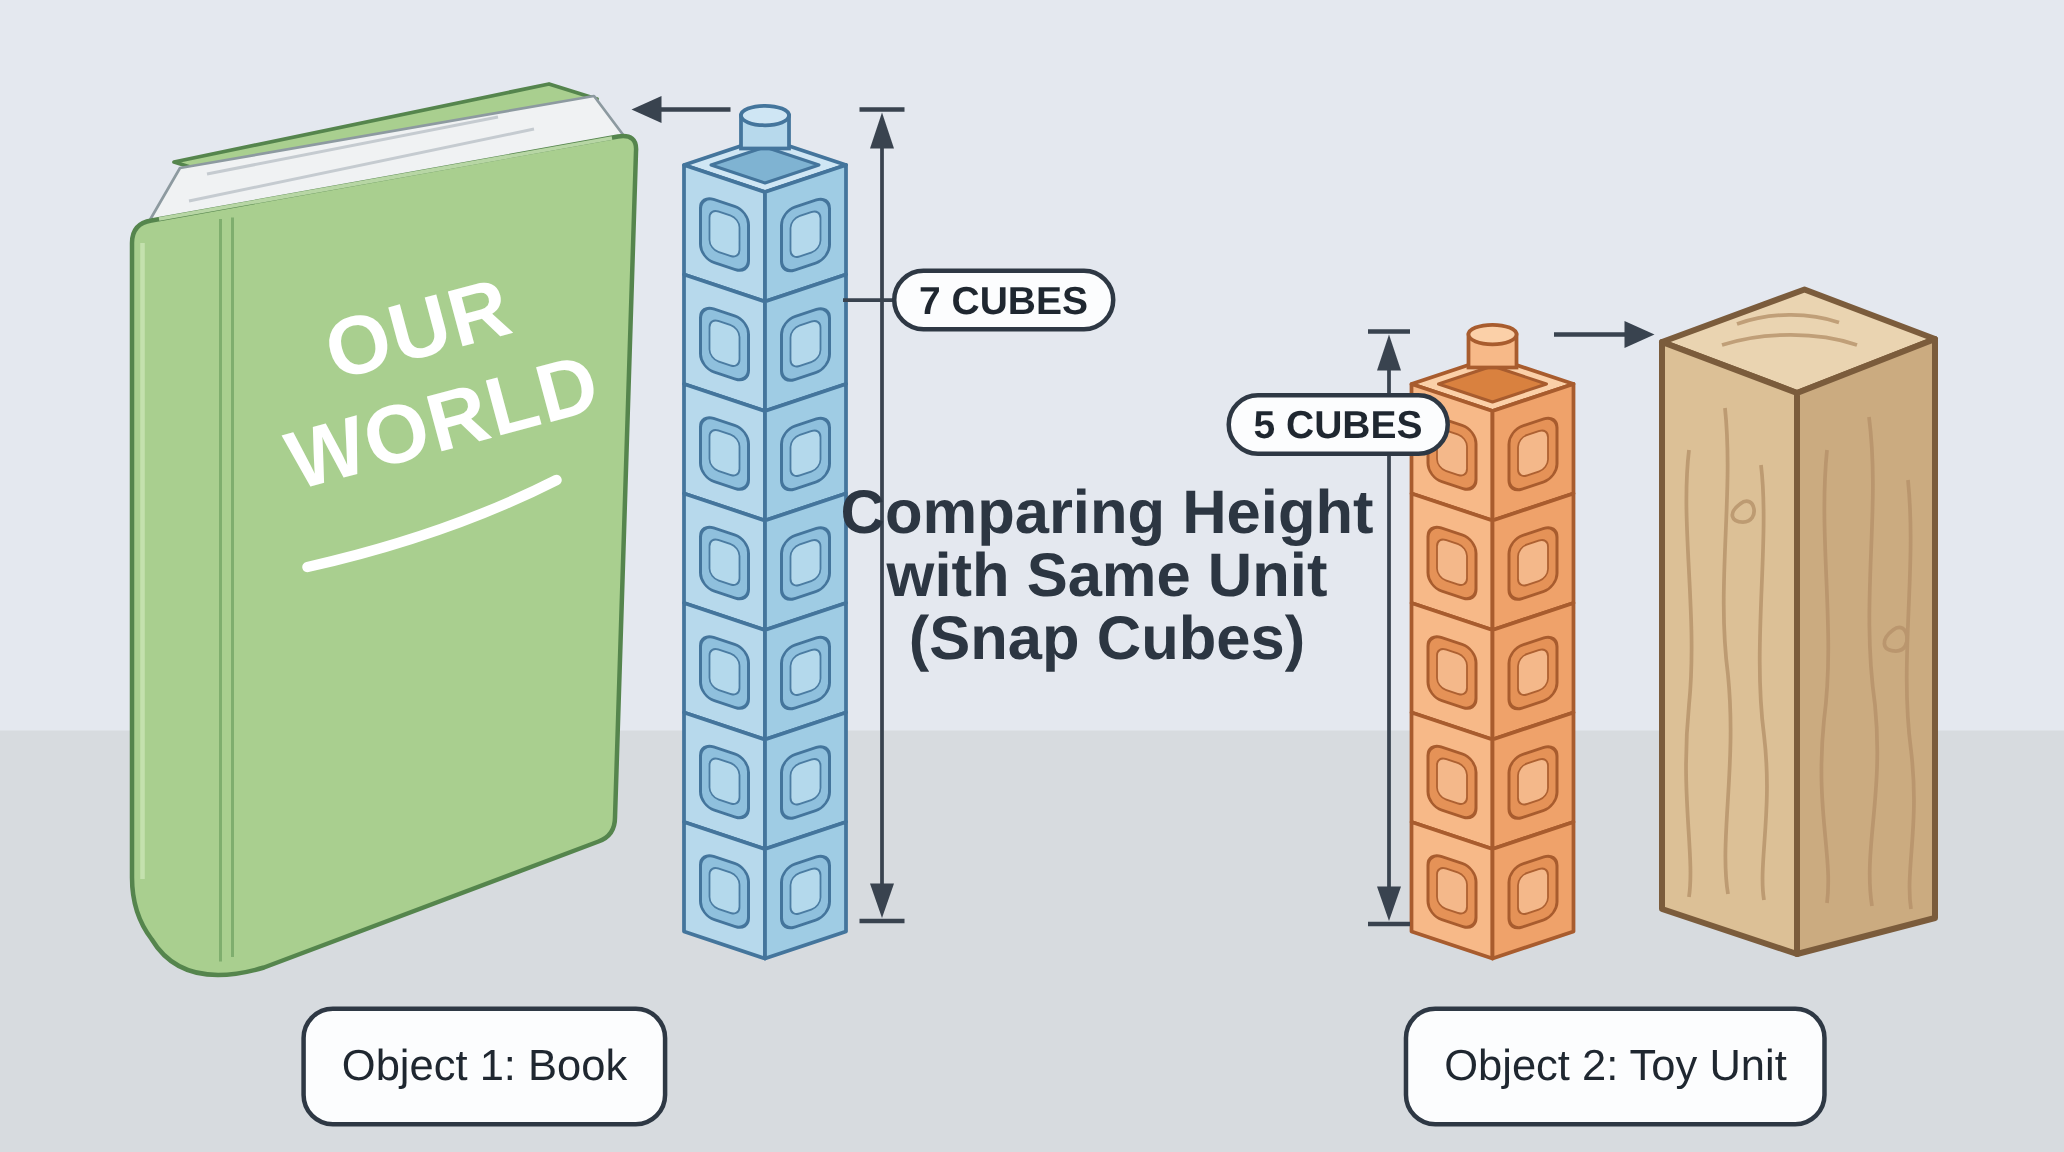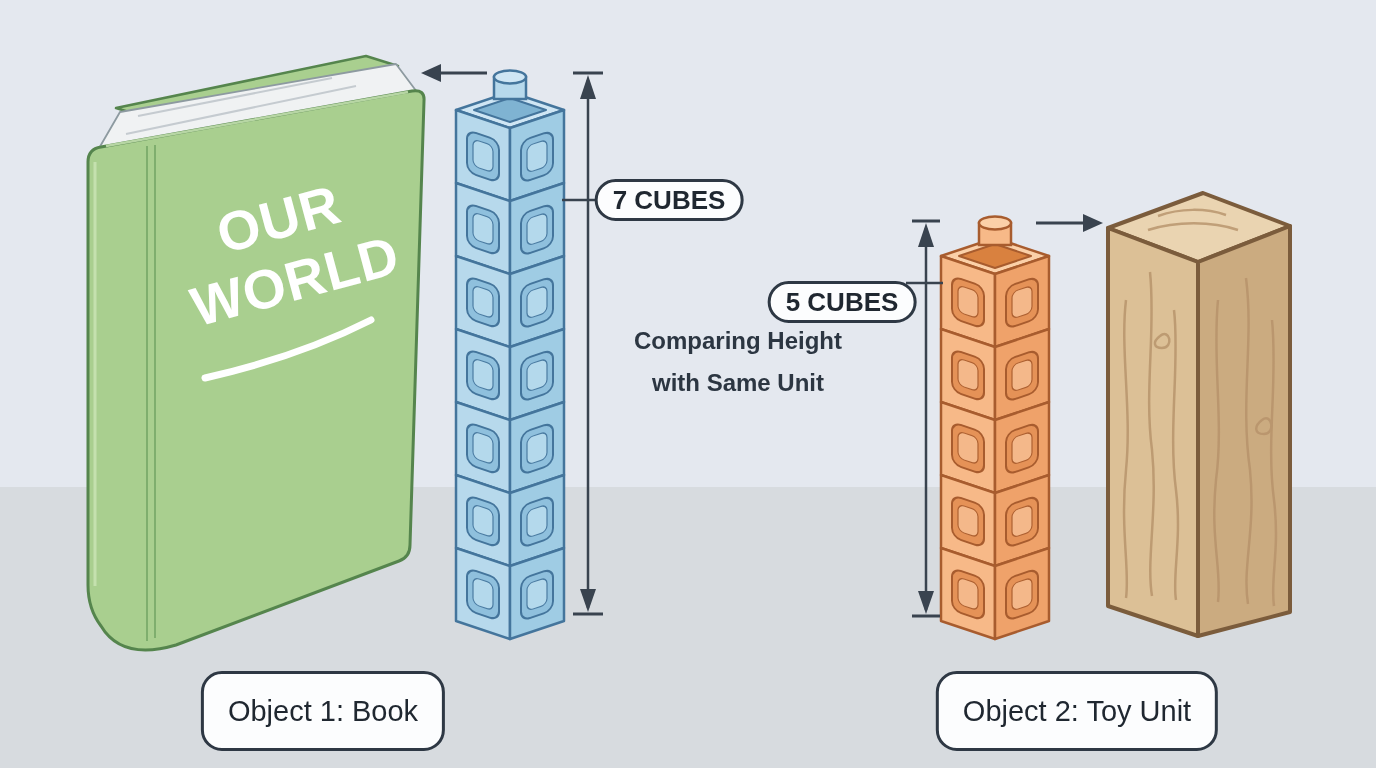--- a/index.html
+++ b/index.html
@@ -23,21 +23,21 @@
   .cube-callout{
     font-size:26px;font-weight:700;
     line-height:36px;height:36px;padding:0 15px;
   }
   .object-callout{
     font-size:29px;font-weight:500;
     line-height:42px;height:42px;padding:16px 24px;
   }
   .diagram-title{
     position:absolute;left:738px;top:320px;transform:translateX(-50%);
-    text-align:center;color:#2c3642;font-size:24px;font-weight:700;
+    text-align:center;color:#2c3642;font-size:41px;font-weight:700;
     line-height:42px;white-space:nowrap;
   }
   .book-cover-title{
     position:absolute;left:163px;top:186px;width:248px;
     transform:rotate(-15deg);transform-origin:center;
     text-align:center;color:#ffffff;font-weight:700;
     font-size:55px;line-height:64px;letter-spacing:1px;
   }
 </style>
 </head>
@@ -273,27 +273,28 @@
   <div class="overlay">
     <div class="book-cover-title">
       <div>OUR</div>
       <div>WORLD</div>
     </div>
 
     <div class="callout cube-callout" style="left:669px;top:179px;">
       <span>7 CUBES</span>
     </div>
 
-    <div class="callout cube-callout" style="left:842px;top:262px;margin-top:19px;">
+    <div class="callout cube-callout" style="left:892px;top:262px;">
       <span>5 CUBES</span>
     </div>
 
     <div class="diagram-title">
       <div>Comparing Height</div>
       <div>with Same Unit</div>
+      <div>(Snap Cubes)</div>
     </div>
 
     <div class="callout object-callout" style="left:323px;top:671px;">
       <span>Object 1: Book</span>
     </div>
 
     <div class="callout object-callout" style="left:1077px;top:671px;">
       <span>Object 2: Toy Unit</span>
     </div>
   </div>

